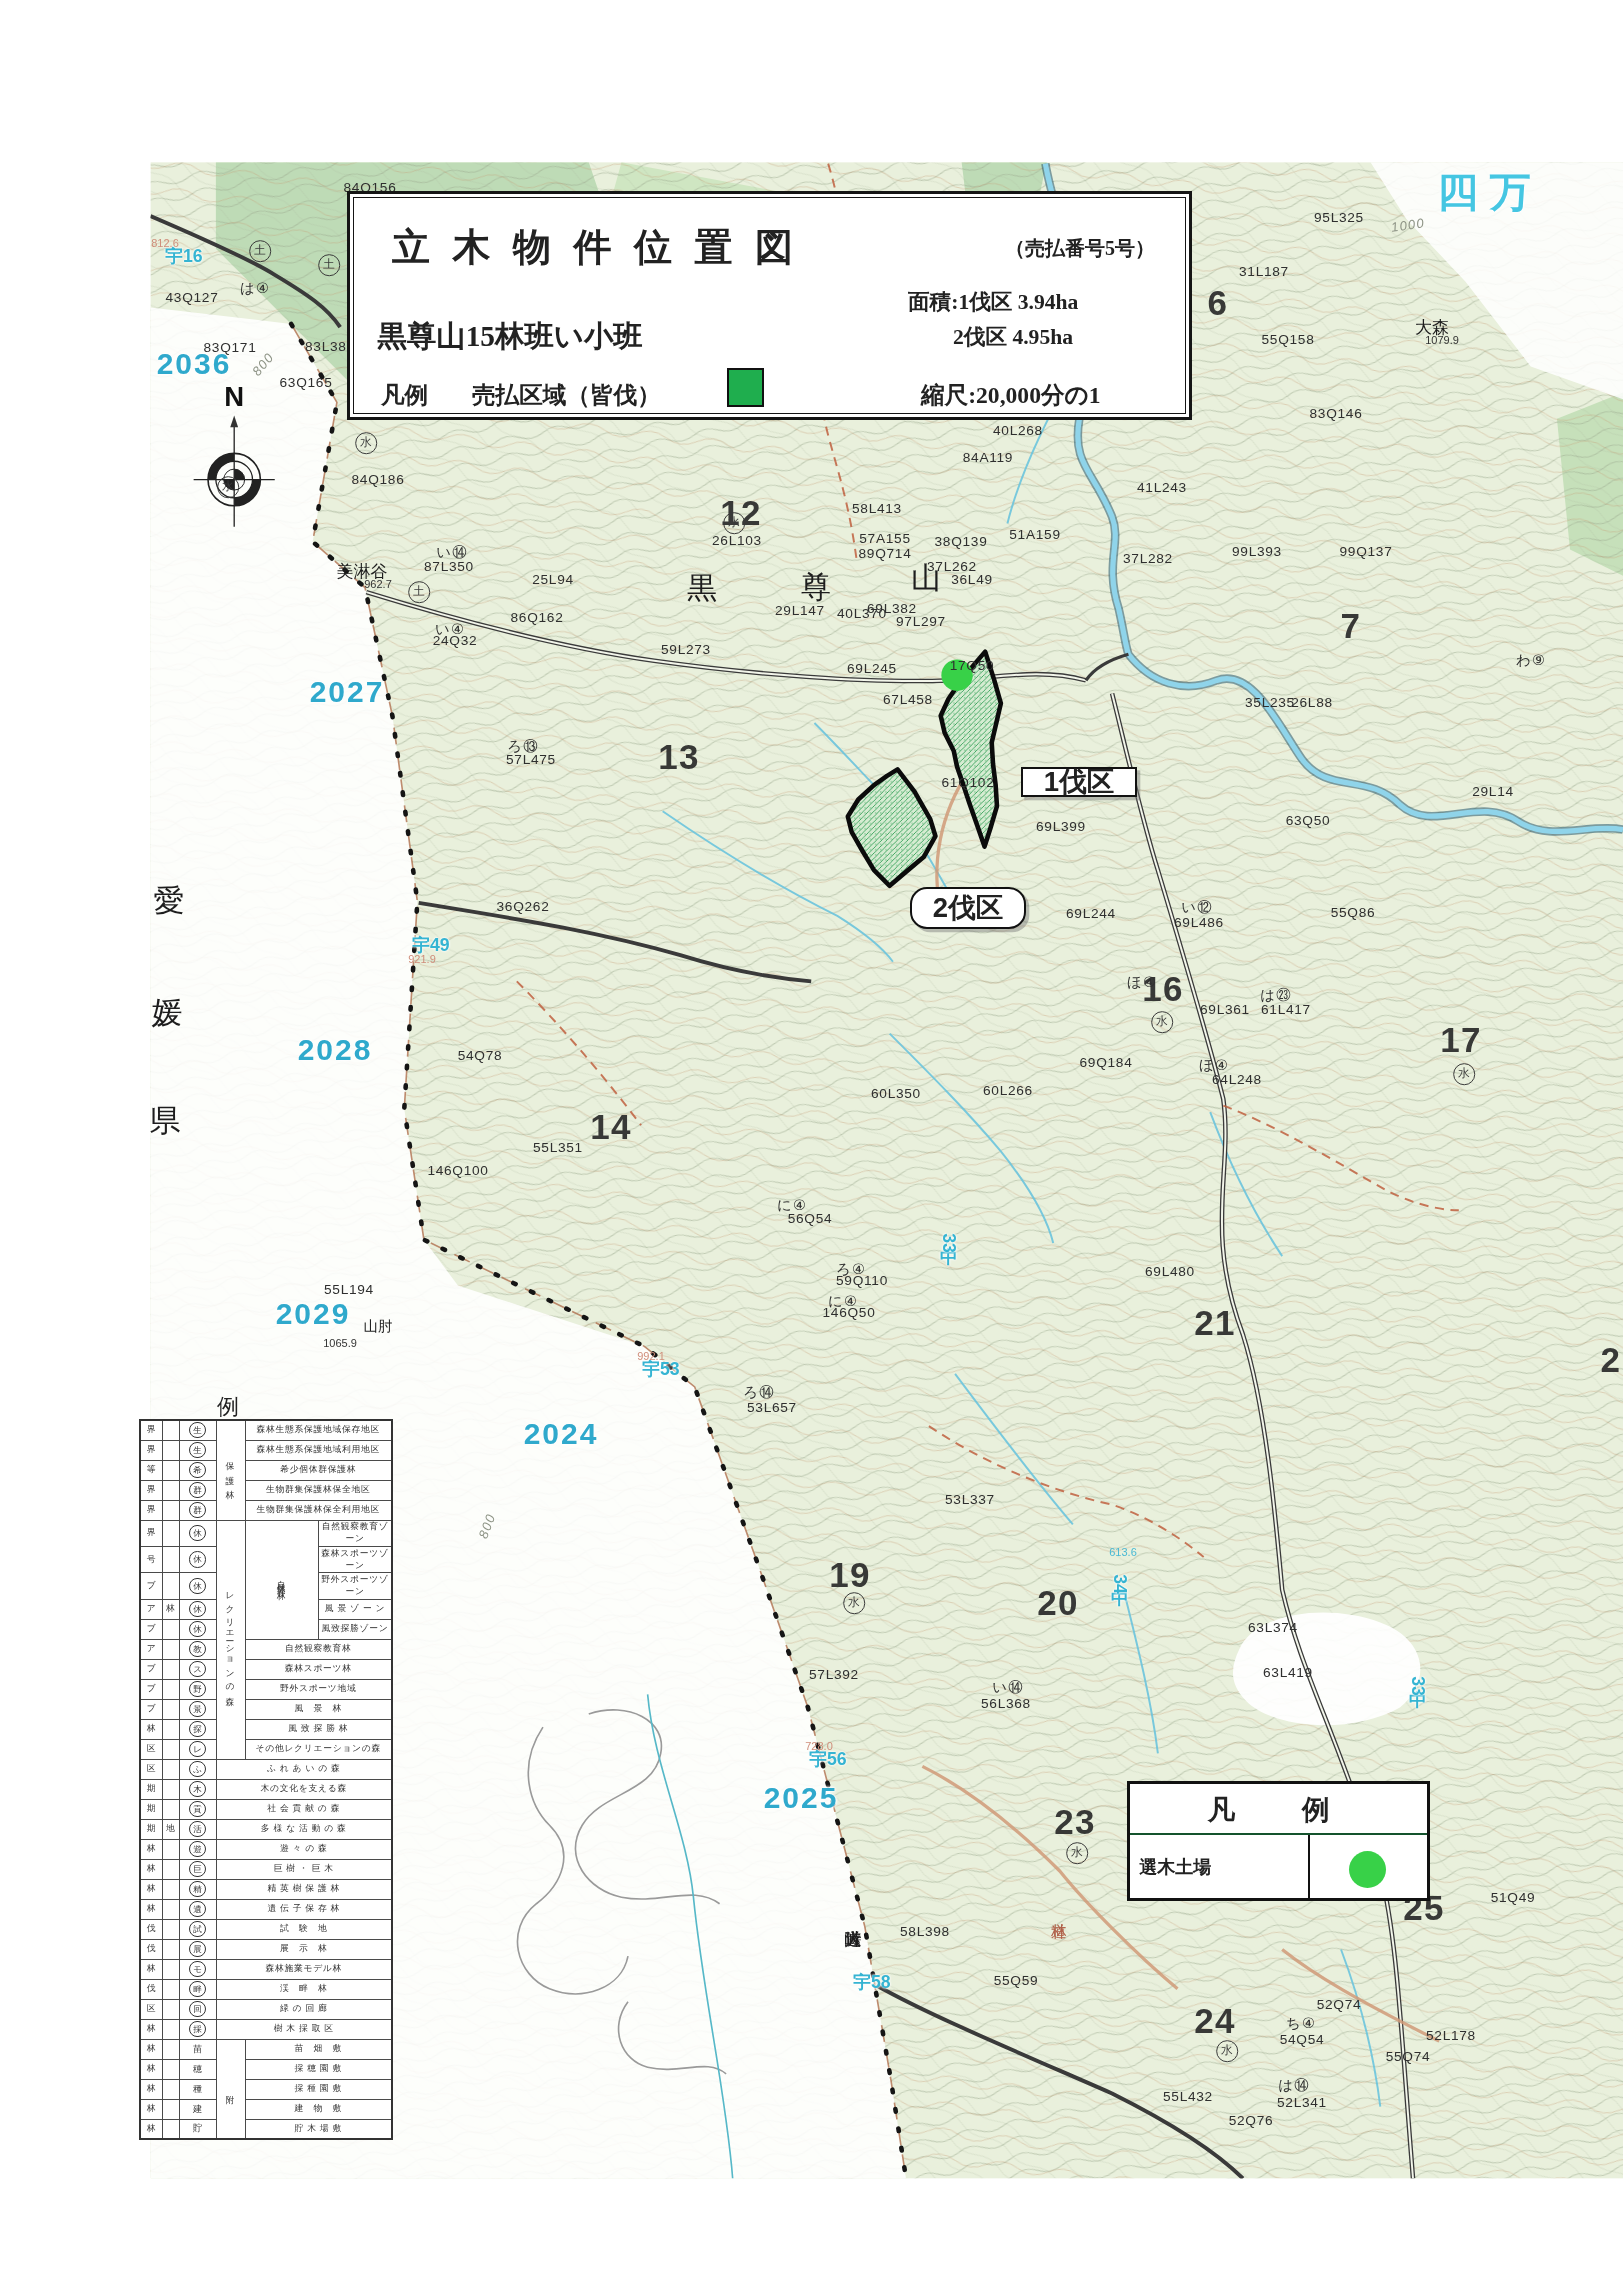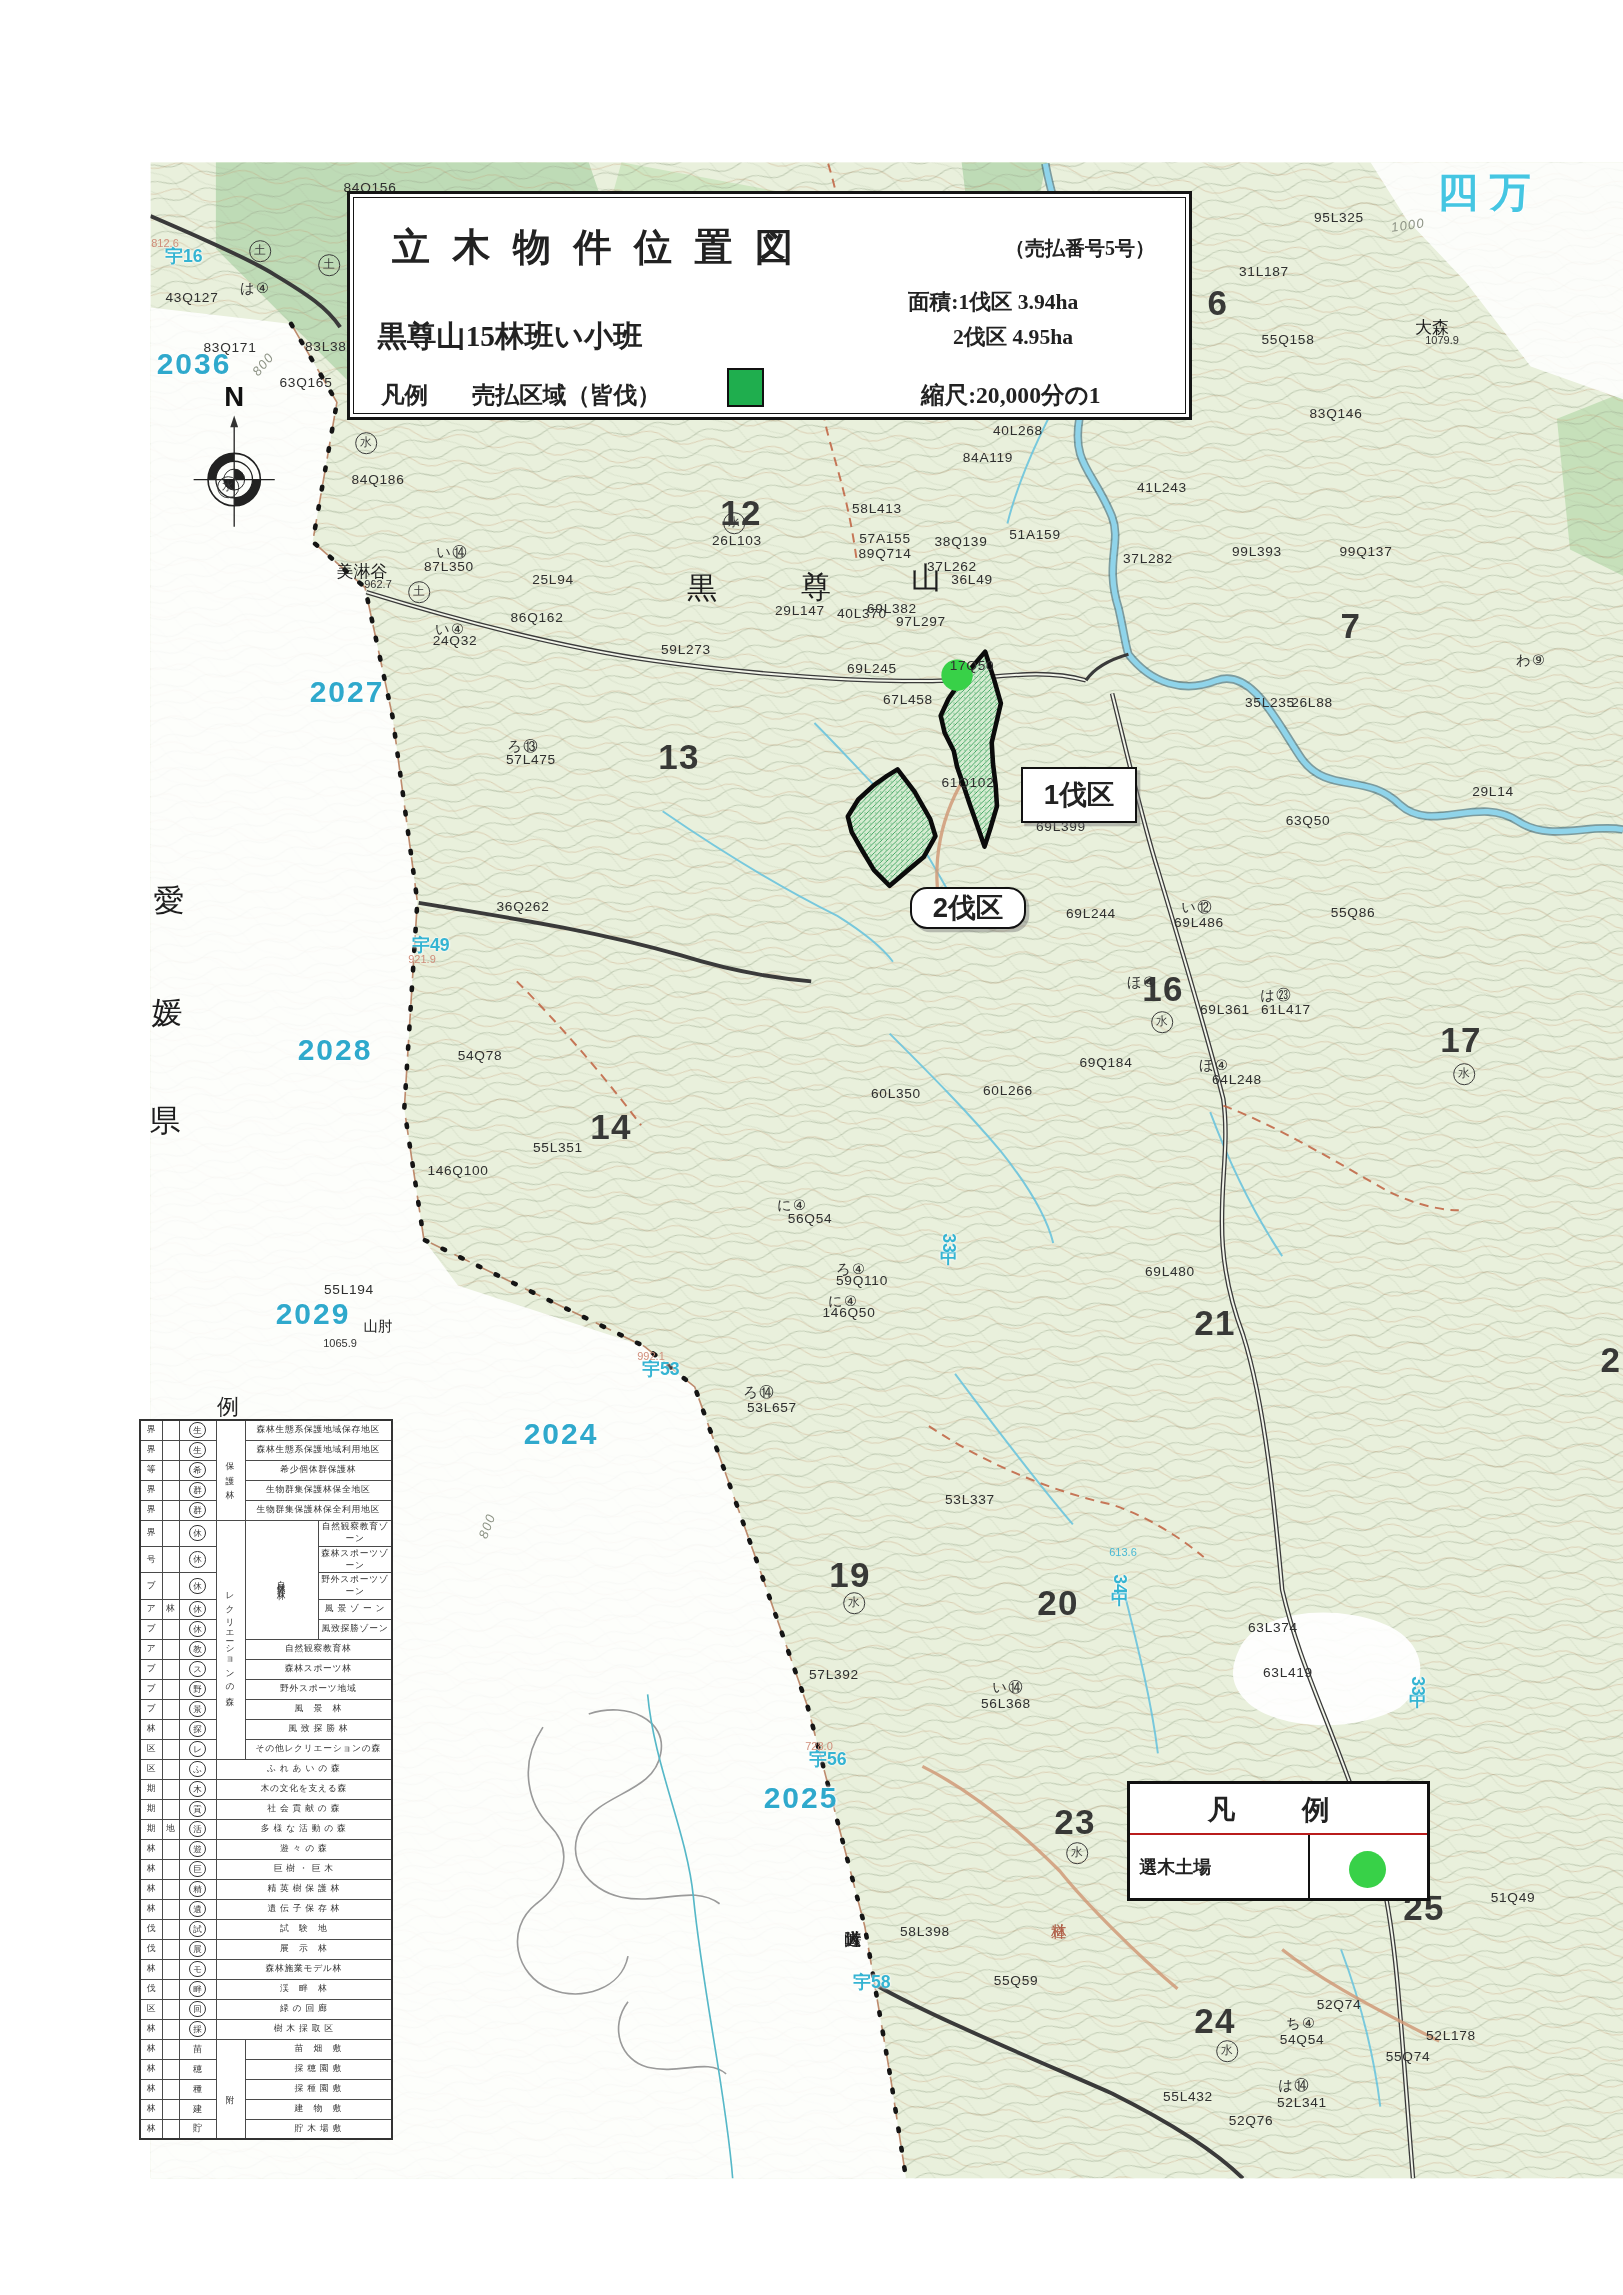--- a/index.html
+++ b/index.html
@@ -32,31 +32,31 @@
   #tb-area1{position:absolute;left:558px;top:93px;font-size:21.6px;font-weight:bold;}
   #tb-area2{position:absolute;left:603px;top:128px;font-size:21.6px;font-weight:bold;}
   #tb-legend-label{position:absolute;left:31px;top:185px;font-size:23.6px;font-weight:bold;}
   #tb-legend-item{position:absolute;left:122px;top:185px;font-size:23.6px;font-weight:bold;}
   #tb-swatch{position:absolute;left:377px;top:174px;width:37px;height:39px;border:2.6px solid #111;box-sizing:border-box;}
   #tb-scale{position:absolute;left:571px;top:185px;font-size:23.6px;font-weight:bold;}
 
   
   #corner-legend{position:absolute;left:1127px;top:1781px;width:303px;height:120px;background:#fff;
     border:3.3px solid #111;box-sizing:border-box;z-index:30;}
-  #cl-header{position:absolute;left:0;top:0;width:100%;height:51px;border-bottom:2px solid #b91c1c;
+  #cl-header{position:absolute;left:0;top:0;width:100%;height:51px;border-bottom:2px solid #14532d;
     box-sizing:border-box;text-align:center;font-size:27.5px;font-weight:bold;line-height:51px;letter-spacing:19.6px;}
   #cl-row-label{position:absolute;left:9.2px;top:60px;font-size:18px;font-weight:bold;line-height:47px;}
   #cl-divider{position:absolute;left:178px;top:51px;width:2px;bottom:0;background:#111;}
   #cl-dot{position:absolute;left:219px;top:67px;width:37px;height:37px;border-radius:50%;}
 
   
   .callout{position:absolute;background:#fff;border:2px solid #111;box-sizing:border-box;
     font-size:27.5px;font-weight:bold;text-align:center;z-index:25;
     box-shadow:3.3px 3.3px 0 rgba(120,120,120,.45);display:flex;align-items:center;justify-content:center;}
-  #callout-1{left:1021px;top:767px;width:116px;height:56px;}
+  #callout-1{left:1021px;top:767px;width:116px;height:30px;}
   #callout-2{left:910px;top:887px;width:116px;height:42px;border-radius:17px;}
 
   
   #legend-example-header{position:absolute;left:217px;top:1392px;font-size:22px;z-index:20;}
   #legend-table{position:absolute;left:139px;top:1419px;width:254px;border-collapse:collapse;
     background:#fff;z-index:20;table-layout:fixed;}
   #legend-table td{border:1px solid #4a4a4a;padding:0.7px 1.3px;font-size:8.8px;color:#333;
     text-align:center;vertical-align:middle;height:20px;box-sizing:border-box;}
   #legend-table{border:2px solid #333;}
   td.lt-strip{width:22px;font-size:9.8px;}

